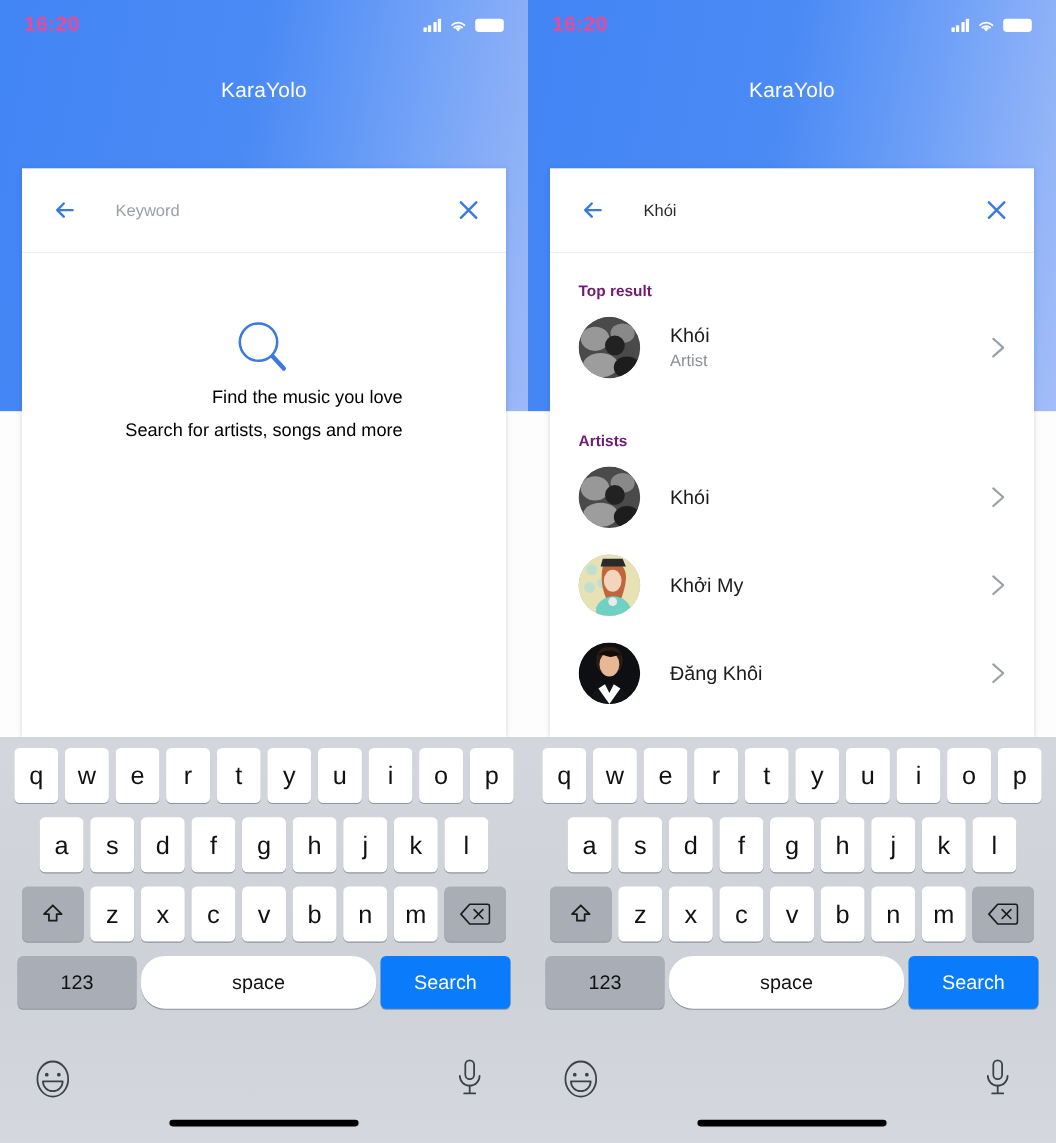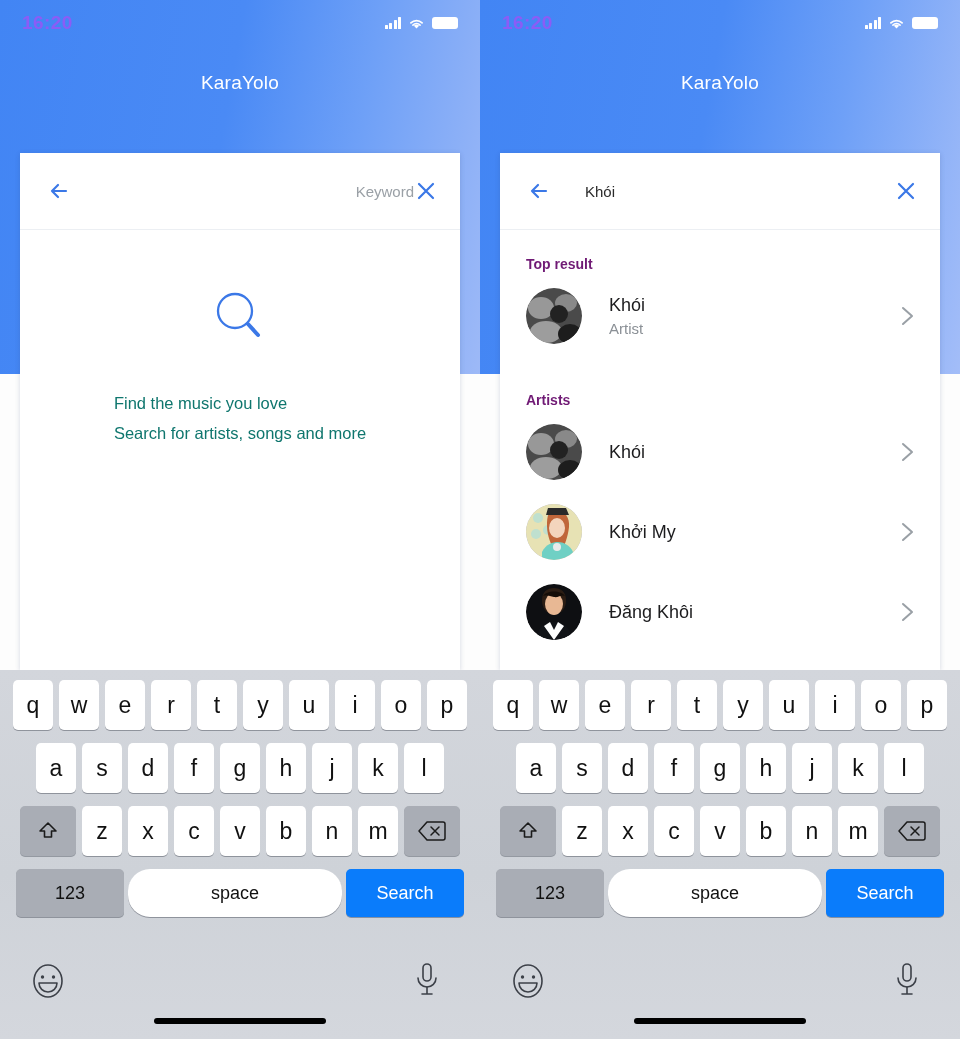--- a/index.html
+++ b/index.html
@@ -41,21 +41,21 @@
     background: #fdfdfd;
   }
 
   
   .statusbar {
     position: absolute; left: 0; top: 0;
     width: 480px; height: 46px;
     display: flex; align-items: center;
     justify-content: space-between;
     padding: 0 22px;
-    color: #8b5cf6;
+    color: #ec4899;
   }
   .status-time {
     font-size: 19px; font-weight: bold;
     letter-spacing: .4px;
   }
   .status-icons { display: flex; align-items: center; gap: 7px; }
   .sig { display: flex; align-items: flex-end; gap: 1.5px; height: 12px; }
   .sig i { display:block; width: 3px; background: #fff; border-radius: .5px; }
   .sig i:nth-child(1){ height: 4px; }
   .sig i:nth-child(2){ height: 6.5px; }
@@ -88,32 +88,32 @@
     border-bottom: 1px solid #eceff3;
     gap: 0;
   }
   .back-icon { width: 30px; height: 30px; flex: 0 0 30px; }
   .search-field {
     flex: 1 1 auto;
     font-size: 15px;
     color: #2b2b2b;
     padding-left: 29px;
   }
-  .search-field.placeholder { color: #9aa0a6; text-align: right; }
+  .search-field.placeholder { color: #9aa0a6; }
   .clear-icon { width: 24px; height: 24px; flex: 0 0 24px; }
 
   
   .empty {
     padding-top: 58px;
     display: flex; flex-direction: column; align-items: center;
   }
   .mag { width: 58px; height: 58px; }
   .empty-lines {
-    margin-top: 42px; text-align: left;
-    color: #0f766e; font-size: 16.5px; line-height: 30px;
+    text-align: right;
+    color: #000000; font-size: 16.5px; line-height: 30px;
   }
 
   
   .results { padding: 0; }
   .sec-head {
     color: #701a75; font-size: 14px; font-weight: bold;
     padding: 26px 0 4px 26px;
   }
   .row {
     display: flex; align-items: center;

